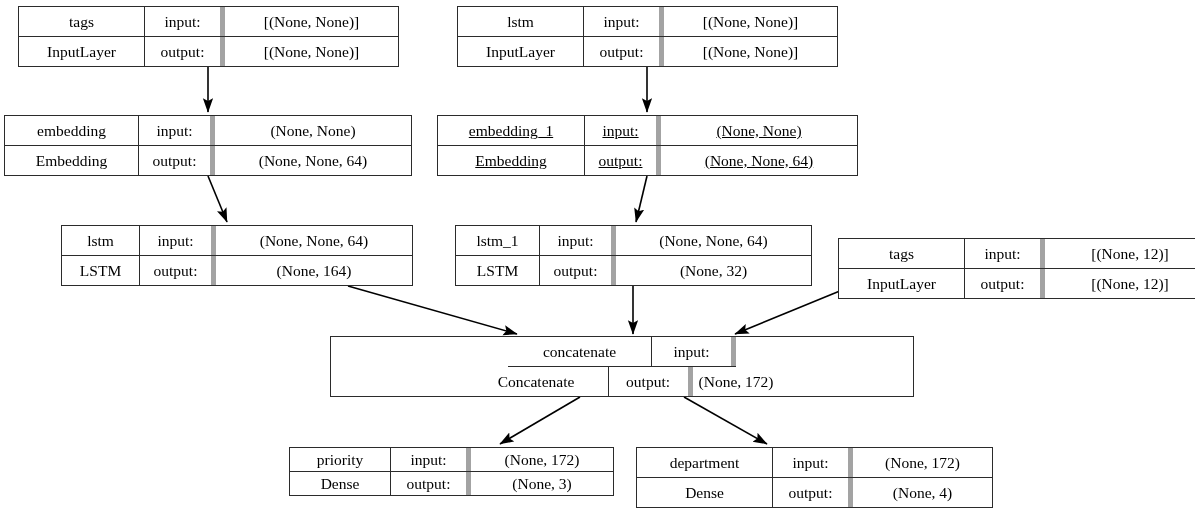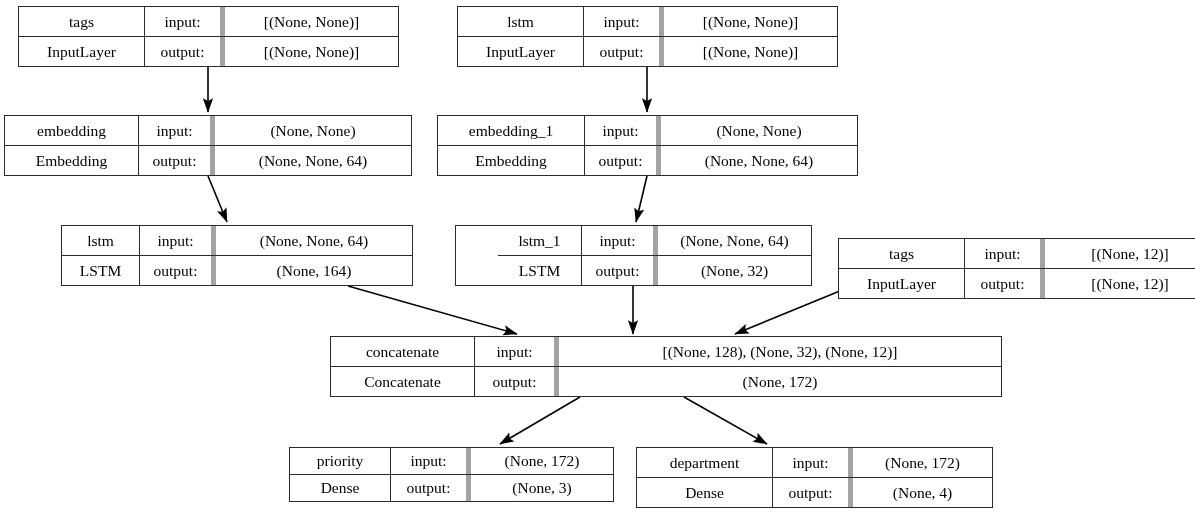--- a/index.html
+++ b/index.html
@@ -120,21 +120,21 @@
       <div class="cell c-io" style="width:76px;">input:</div>
       <div class="cell c-shape">(None, None)</div>
     </div>
     <div class="row">
       <div class="cell c-name" style="width:134px;">Embedding</div>
       <div class="cell c-io" style="width:76px;">output:</div>
       <div class="cell c-shape">(None, None, 64)</div>
     </div>
   </div>
 
-  <div class="node" style="left:437px; top:115px; width:421px; height:61px;">
+  <div class="node" style="left:437px; top:115px; width:421px; height:61px;text-decoration:underline;">
     <div class="row top">
       <div class="cell c-name" style="width:147px;">embedding_1</div>
       <div class="cell c-io" style="width:76px;">input:</div>
       <div class="cell c-shape">(None, None)</div>
     </div>
     <div class="row">
       <div class="cell c-name" style="width:147px;">Embedding</div>
       <div class="cell c-io" style="width:76px;">output:</div>
       <div class="cell c-shape">(None, None, 64)</div>
     </div>
@@ -146,21 +146,21 @@
       <div class="cell c-io" style="width:76px;">input:</div>
       <div class="cell c-shape">(None, None, 64)</div>
     </div>
     <div class="row">
       <div class="cell c-name" style="width:78px;">LSTM</div>
       <div class="cell c-io" style="width:76px;">output:</div>
       <div class="cell c-shape">(None, 164)</div>
     </div>
   </div>
 
-  <div class="node" style="left:455px; top:225px; width:357px; height:61px;padding-left:42px;">
+  <div class="node" style="left:455px; top:225px; width:357px; height:61px;">
     <div class="row top">
       <div class="cell c-name" style="width:84px;">lstm_1</div>
       <div class="cell c-io" style="width:76px;">input:</div>
       <div class="cell c-shape">(None, None, 64)</div>
     </div>
     <div class="row">
       <div class="cell c-name" style="width:84px;">LSTM</div>
       <div class="cell c-io" style="width:76px;">output:</div>
       <div class="cell c-shape">(None, 32)</div>
     </div>
@@ -172,34 +172,33 @@
       <div class="cell c-io" style="width:80px;">input:</div>
       <div class="cell c-shape">[(None, 12)]</div>
     </div>
     <div class="row">
       <div class="cell c-name" style="width:126px;">InputLayer</div>
       <div class="cell c-io" style="width:80px;">output:</div>
       <div class="cell c-shape">[(None, 12)]</div>
     </div>
   </div>
 
-  <div class="node" style="left:330px; top:336px; width:672px; height:61px;">
+  <div class="node" style="left:330px; top:336px; width:584px; height:61px;align-items:center;">
     <div class="row top">
       <div class="cell c-name" style="width:144px;">concatenate</div>
       <div class="cell c-io" style="width:84px;">input:</div>
-      <div class="cell c-shape">[(None, 128), (None, 32), (None, 12)]</div>
     </div>
     <div class="row">
       <div class="cell c-name" style="width:144px;">Concatenate</div>
       <div class="cell c-io" style="width:84px;">output:</div>
       <div class="cell c-shape">(None, 172)</div>
     </div>
   </div>
 
-  <div class="node" style="left:289px; top:447px; width:325px; height:55px;">
+  <div class="node" style="left:289px; top:447px; width:325px; height:49px;">
     <div class="row top">
       <div class="cell c-name" style="width:101px;">priority</div>
       <div class="cell c-io" style="width:80px;">input:</div>
       <div class="cell c-shape">(None, 172)</div>
     </div>
     <div class="row">
       <div class="cell c-name" style="width:101px;">Dense</div>
       <div class="cell c-io" style="width:80px;">output:</div>
       <div class="cell c-shape">(None, 3)</div>
     </div>

